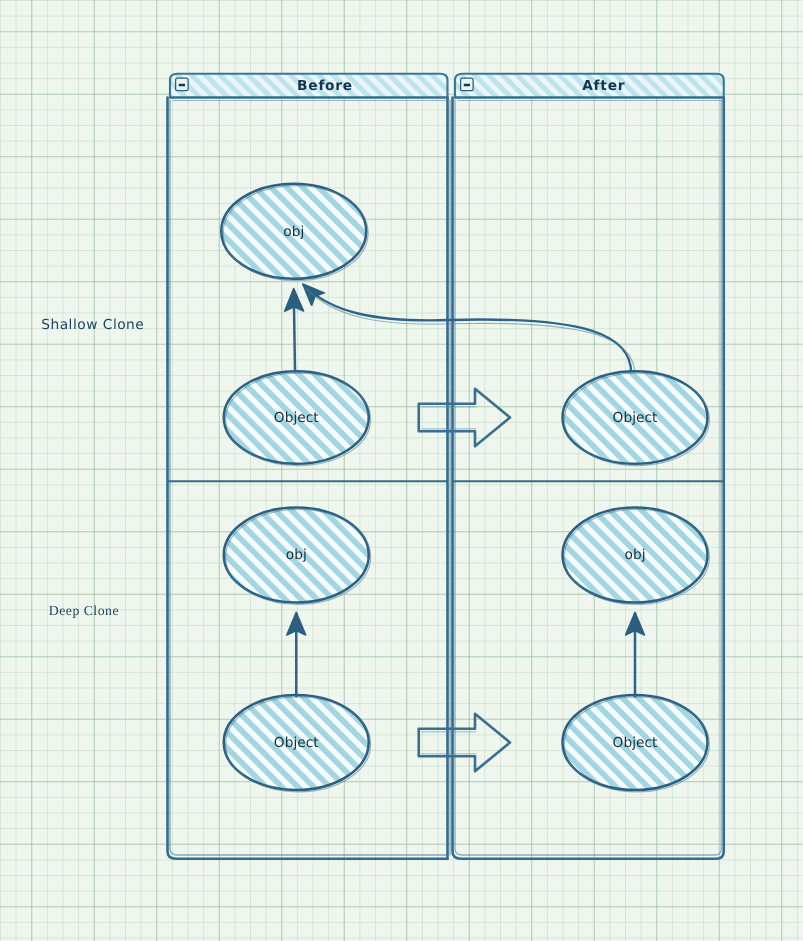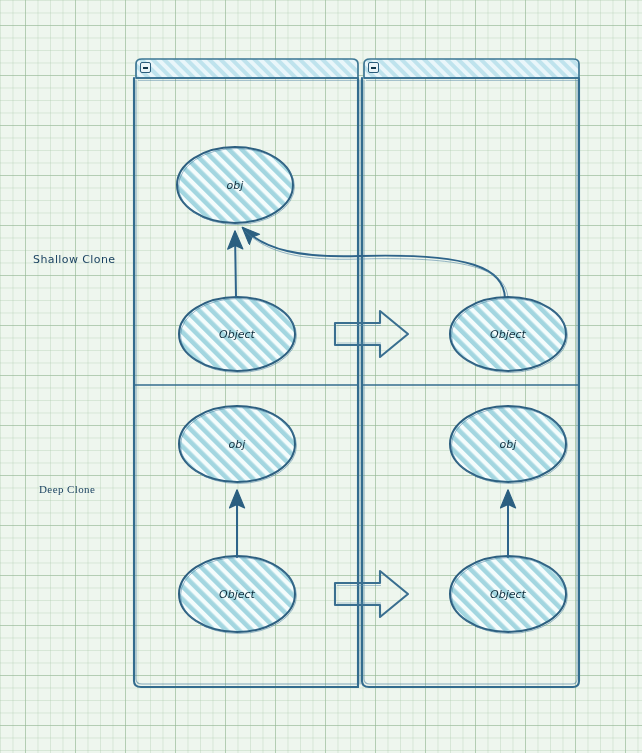--- a/index.html
+++ b/index.html
@@ -65,21 +65,20 @@
   #title-after  { left: 388px; top: 62px; width: 190px; }
 
   .node-label {
     position: absolute;
     color: #12303f;
     font-size: 11px;
     font-family: "DejaVu Sans", sans-serif;
     text-align: left;
     white-space: nowrap;
     transform: translate(-50%, -50%);
-    font-style: italic;
   }
 
   .collapse-btn {
     position: absolute;
     width: 11px;
     height: 11px;
     border: 1px solid #2a5d7c;
     border-radius: 2px;
     background: #eaf4f7;
     box-sizing: border-box;
@@ -196,20 +195,22 @@
     </g>
     <g>
       <path d="M335,583 L380,583 L380,571 L408,594 L380,617 L380,605 L335,605 Z" fill="none" stroke="#3a6f90" stroke-width="2.1" stroke-linejoin="round"></path>
       <path d="M337,585.5 L381,585.5 M337,603 L381,603" stroke="#5d8fae" stroke-width="1" opacity="0.5"></path>
     </g>
   </svg>
 
   <div id="collapse-before" class="collapse-btn"></div>
   <div id="collapse-after" class="collapse-btn"></div>
 
+  <div id="title-before" class="panel-title">Before</div>
+  <div id="title-after" class="panel-title">After</div>
 
   <div id="label-shallow" class="sidelabel">Shallow Clone</div>
   <div id="label-deep" class="sidelabel">Deep Clone</div>
 
   <div class="node-label" style="left:235px; top:185px;">obj</div>
   <div class="node-label" style="left:237px; top:334px;">Object</div>
   <div class="node-label" style="left:508px; top:334px;">Object</div>
   <div class="node-label" style="left:237px; top:444px;">obj</div>
   <div class="node-label" style="left:237px; top:594px;">Object</div>
   <div class="node-label" style="left:508px; top:444px;">obj</div>

